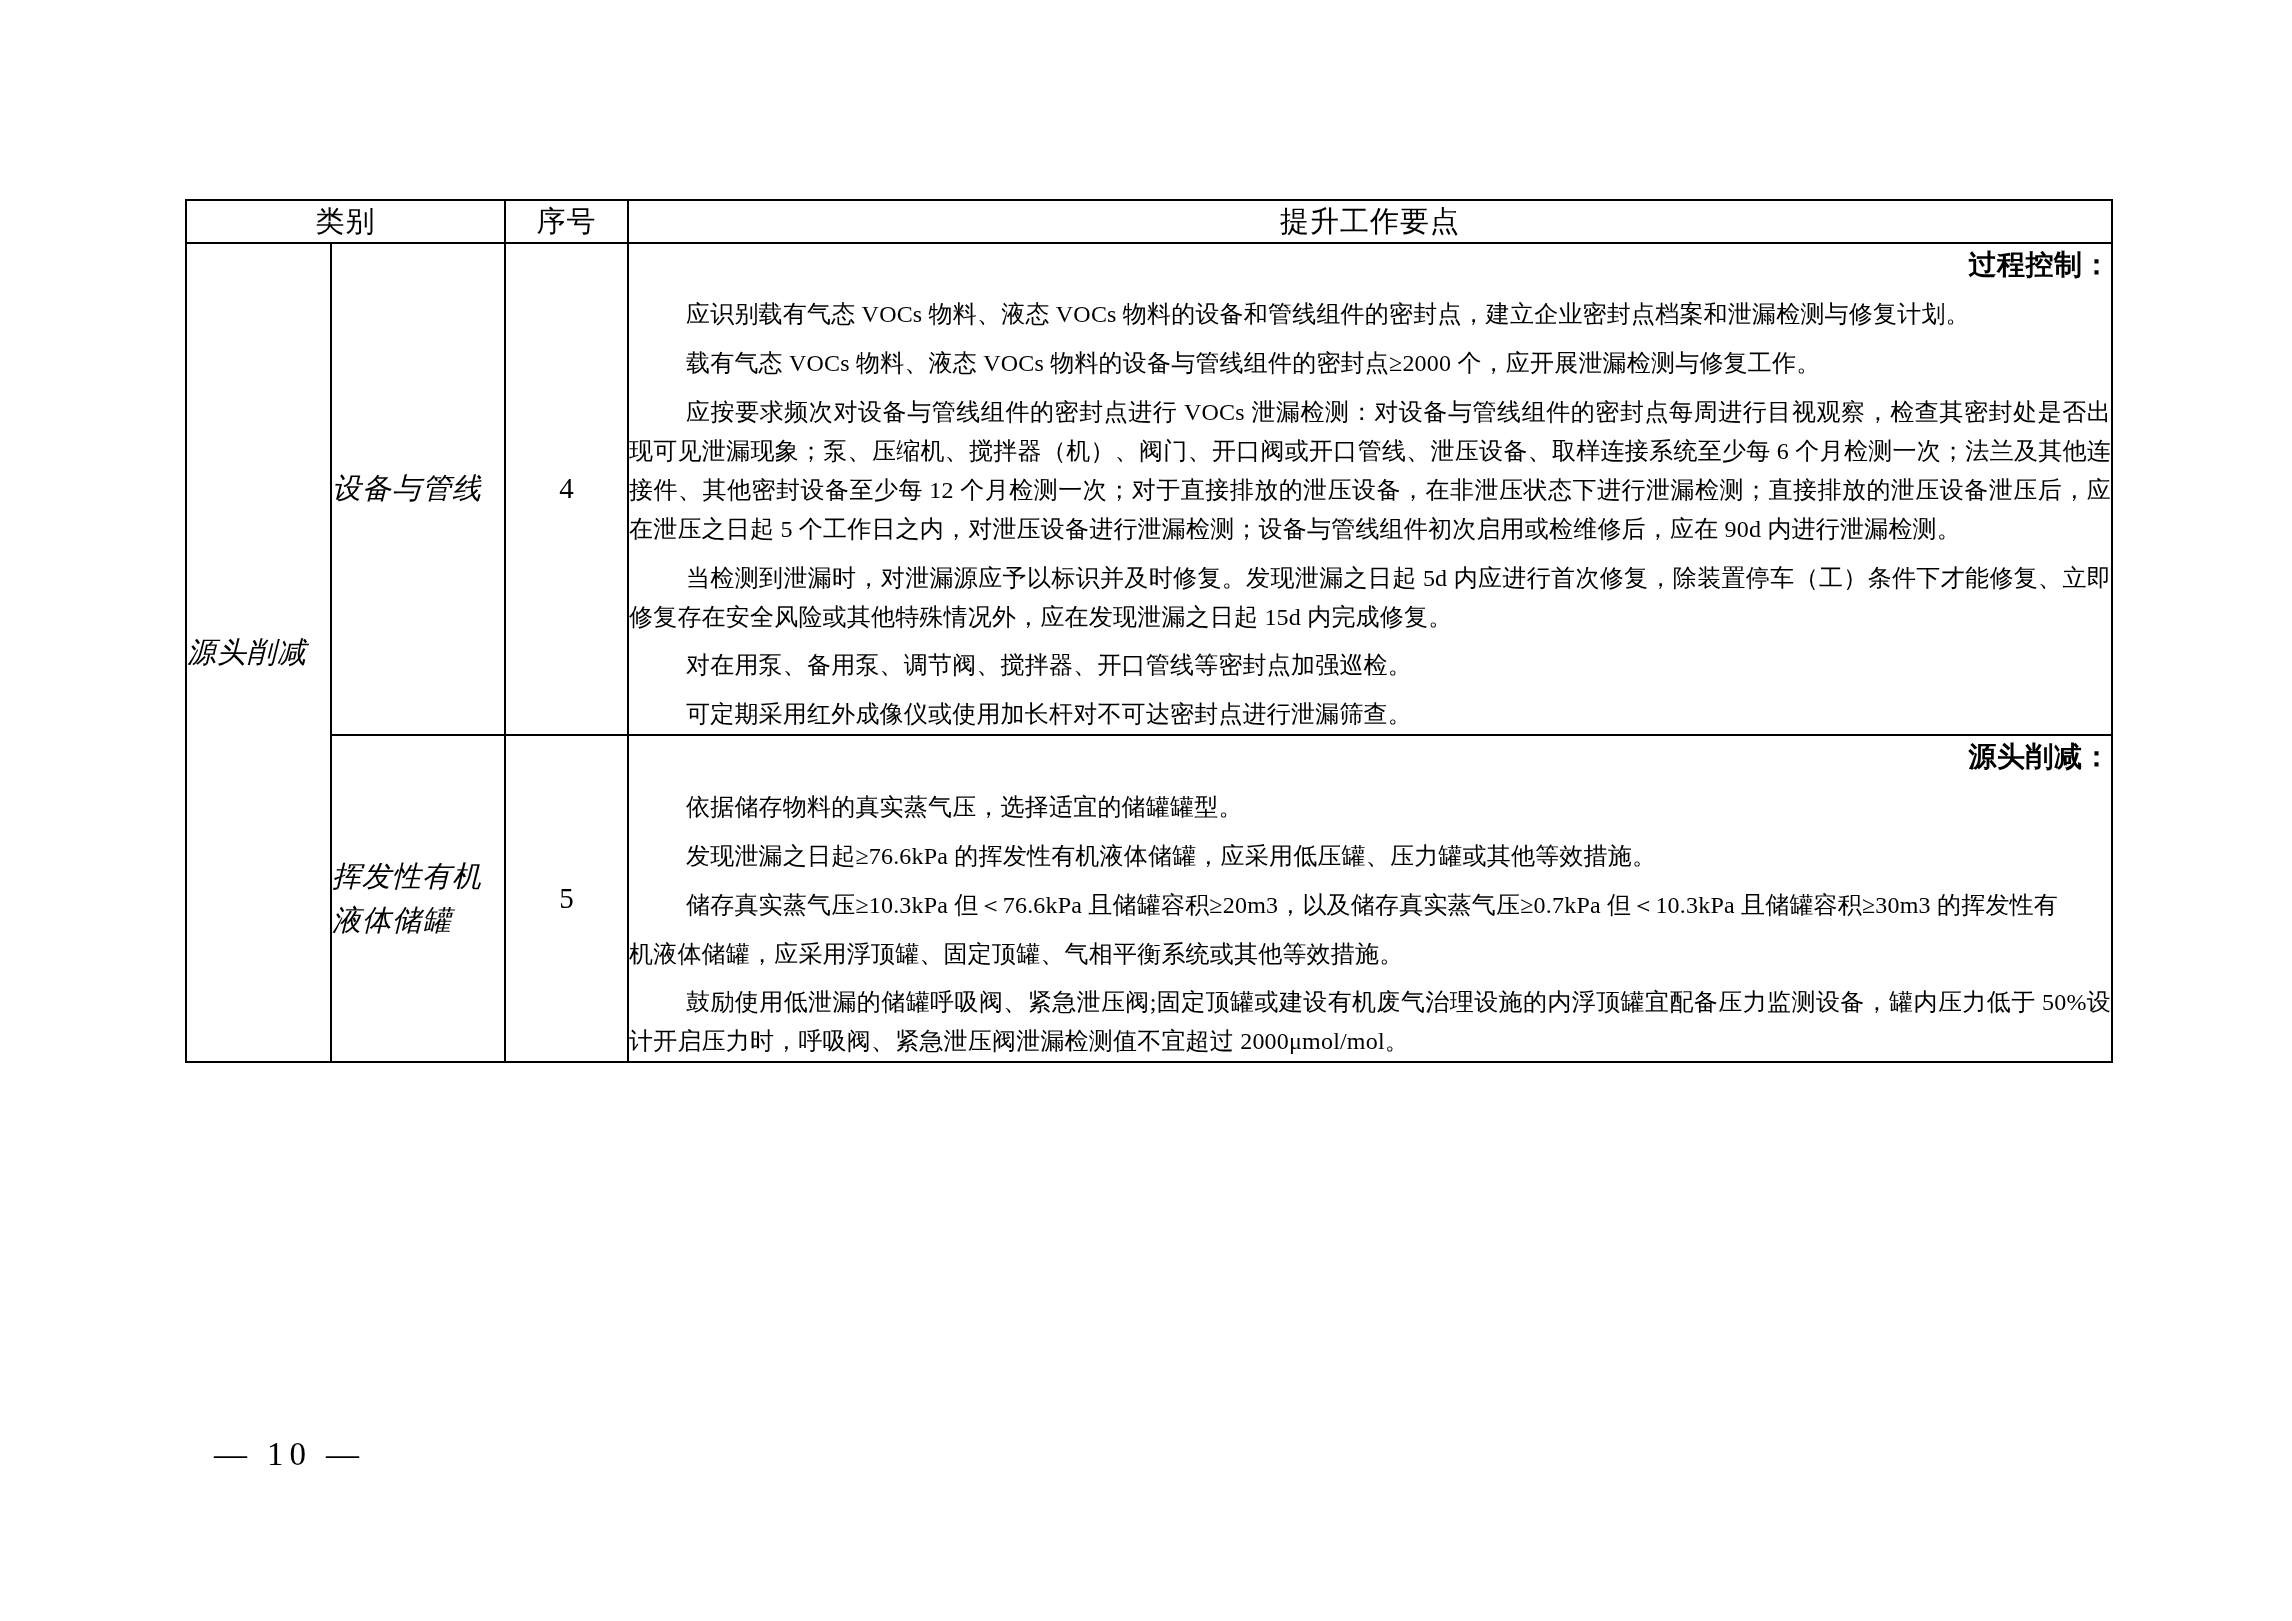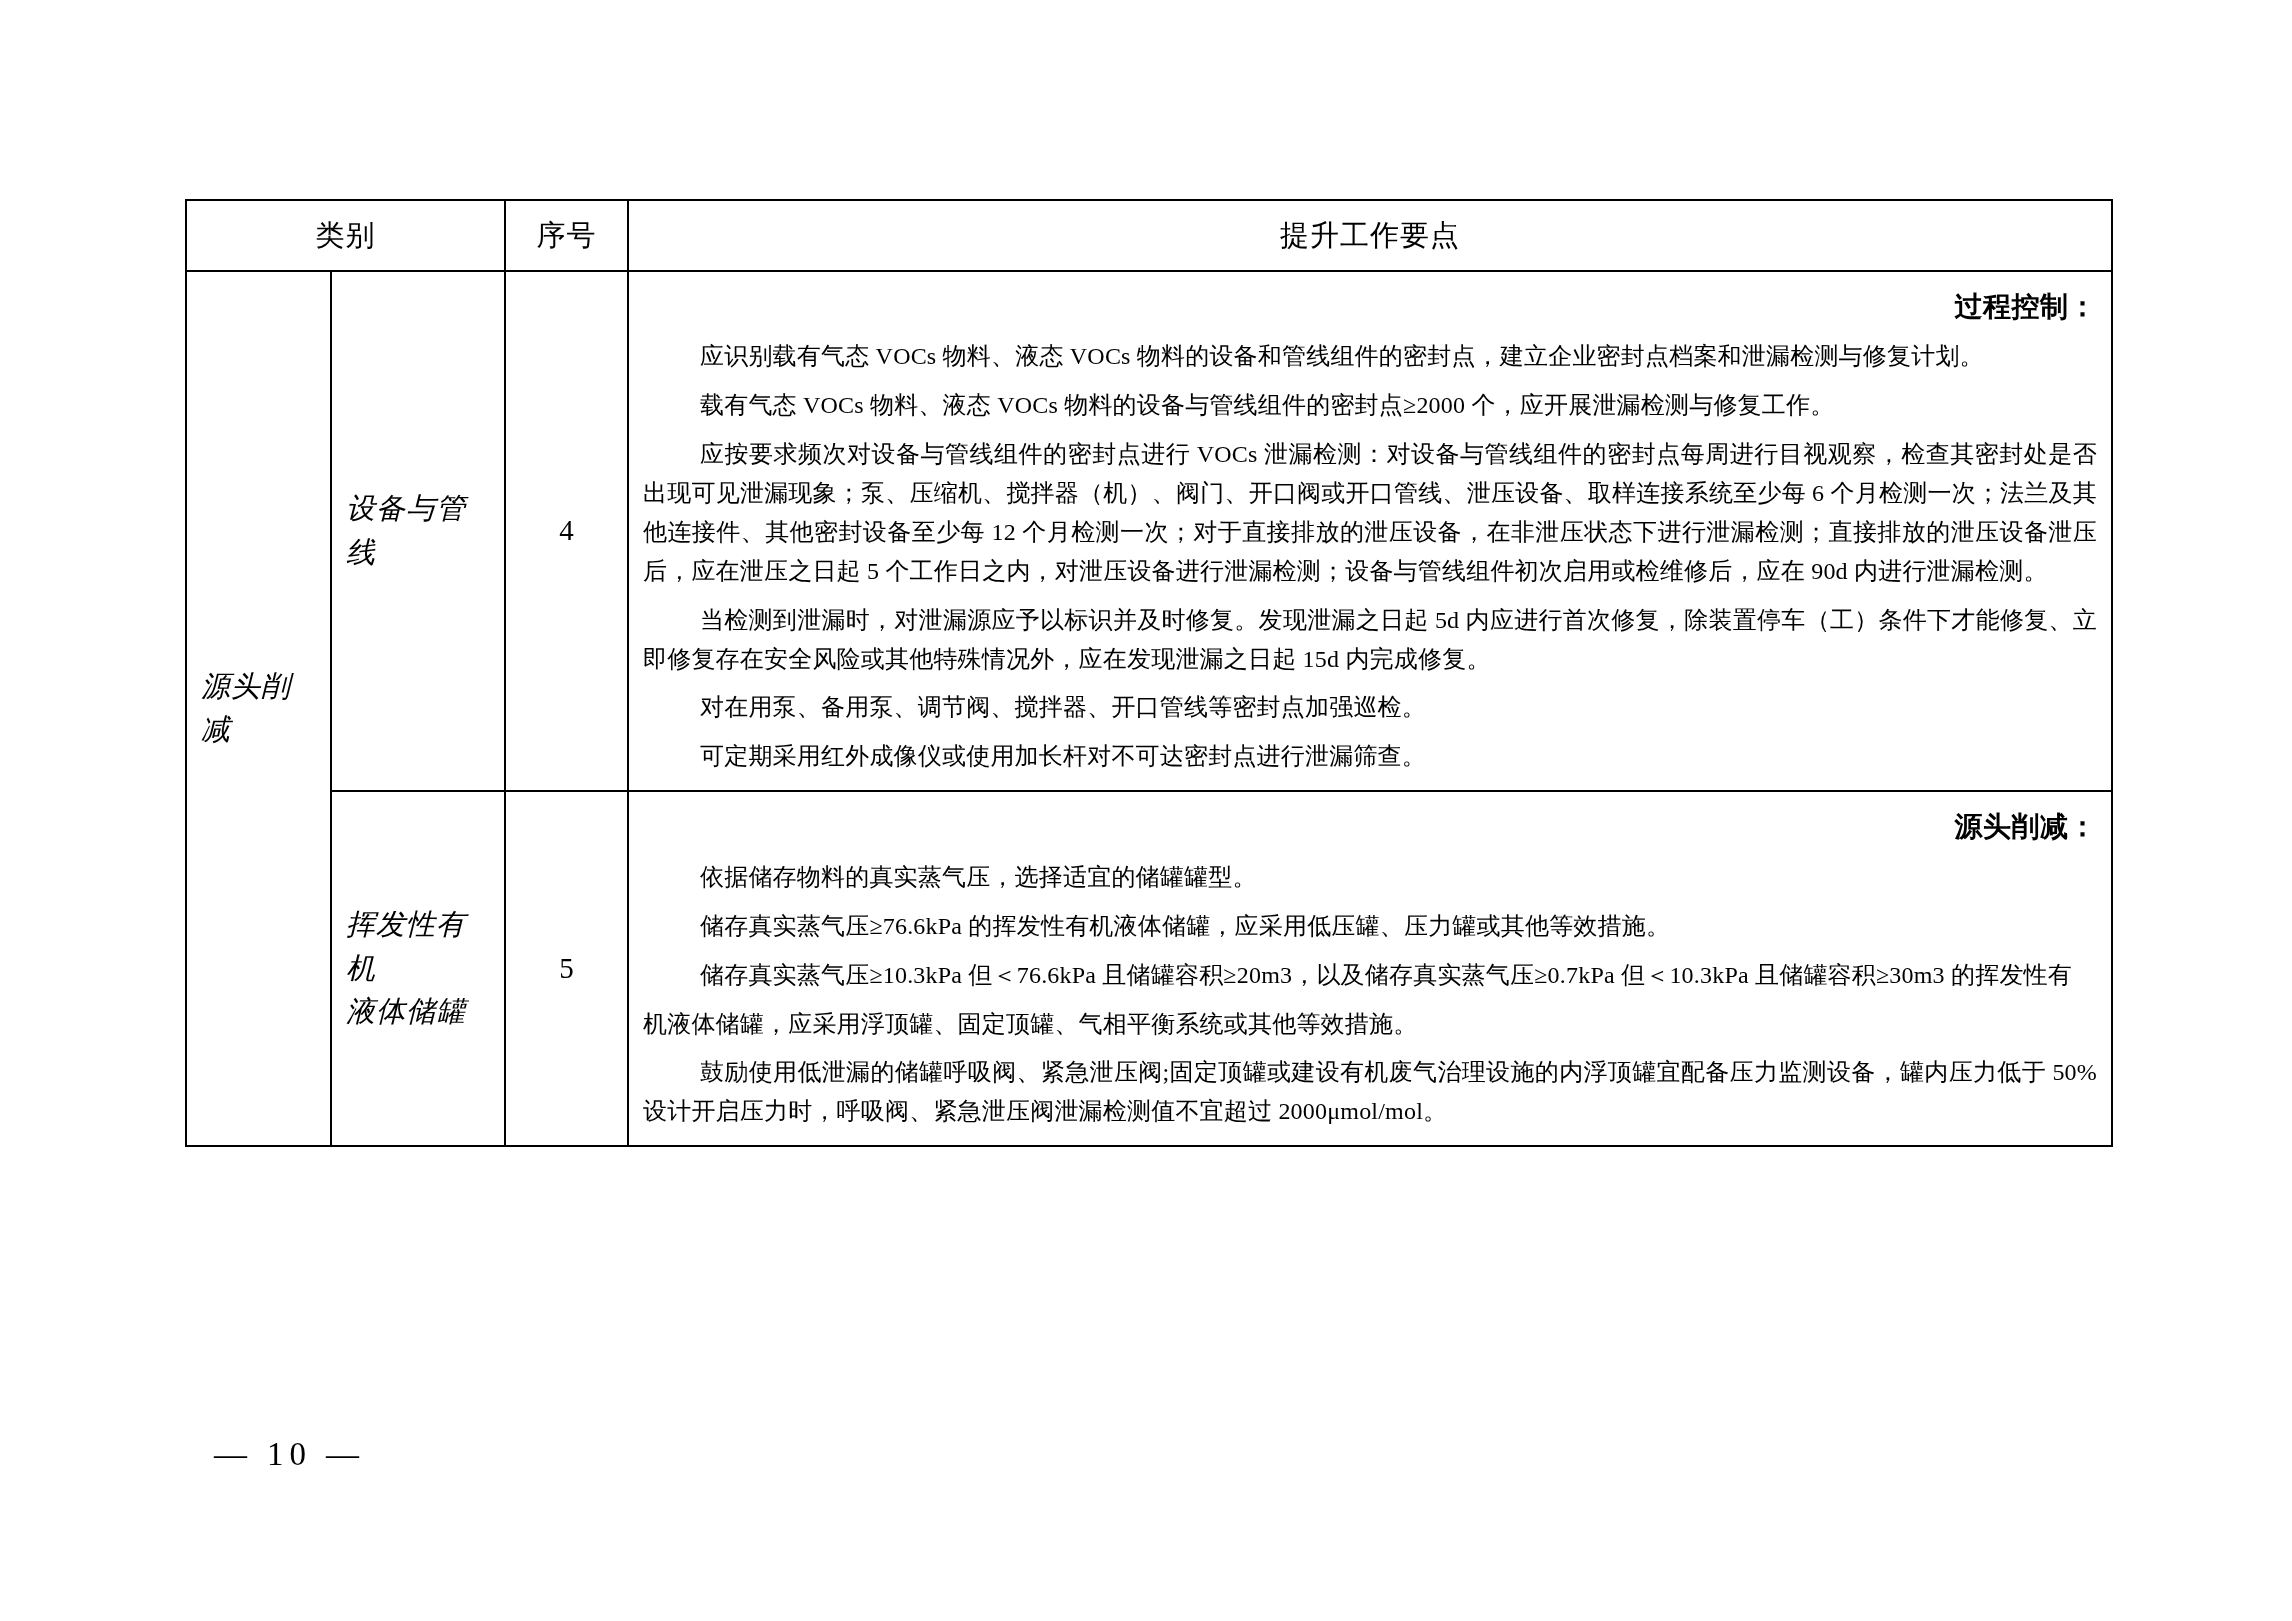--- a/index.html
+++ b/index.html
@@ -28,21 +28,21 @@
   .doc-table {
     position: absolute;
     left: 185px;
     top: 199px;
     width: 1926px;
     border-collapse: collapse;
     table-layout: fixed;
   }
   .doc-table td, .doc-table th {
     border: 2px solid #000000;
-    padding: 14px;
+    padding: 0;
     vertical-align: middle;
     font-weight: normal;
   }
 
   .col-cat-a { width: 145px; }
   .col-cat-b { width: 174px; }
   .col-no    { width: 123px; }
   .col-main  { width: 1484px; }
 
   .hdr-cell {
@@ -136,21 +136,21 @@
       </tr>
       <tr>
         <td class="cat-cell">
           <div>挥发性有机</div>
           <div>液体储罐</div>
         </td>
         <td class="no-cell">5</td>
         <td class="main-cell">
           <p class="body-head">源头削减：</p>
           <p class="para">依据储存物料的真实蒸气压，选择适宜的储罐罐型。</p>
-          <p class="para">储存真实蒸气压≥76.6kPa 的挥发性有机液体储罐，应采用低压罐、压力罐或其他等效措施。</p>
+          <p class="para">发现泄漏之日起≥76.6kPa 的挥发性有机液体储罐，应采用低压罐、压力罐或其他等效措施。</p>
           <p class="para">储存真实蒸气压≥10.3kPa 但＜76.6kPa 且储罐容积≥20m3，以及储存真实蒸气压≥0.7kPa 但＜10.3kPa 且储罐容积≥30m3 的挥发性有</p>
           <p class="para noindent">机液体储罐，应采用浮顶罐、固定顶罐、气相平衡系统或其他等效措施。</p>
           <p class="para">鼓励使用低泄漏的储罐呼吸阀、紧急泄压阀;固定顶罐或建设有机废气治理设施的内浮顶罐宜配备压力监测设备，罐内压力低于 50%设计开启压力时，呼吸阀、紧急泄压阀泄漏检测值不宜超过 2000μmol/mol。</p>
         </td>
       </tr>
     </tbody>
   </table>
 
   <div class="page-number">— 10 —</div>
 

